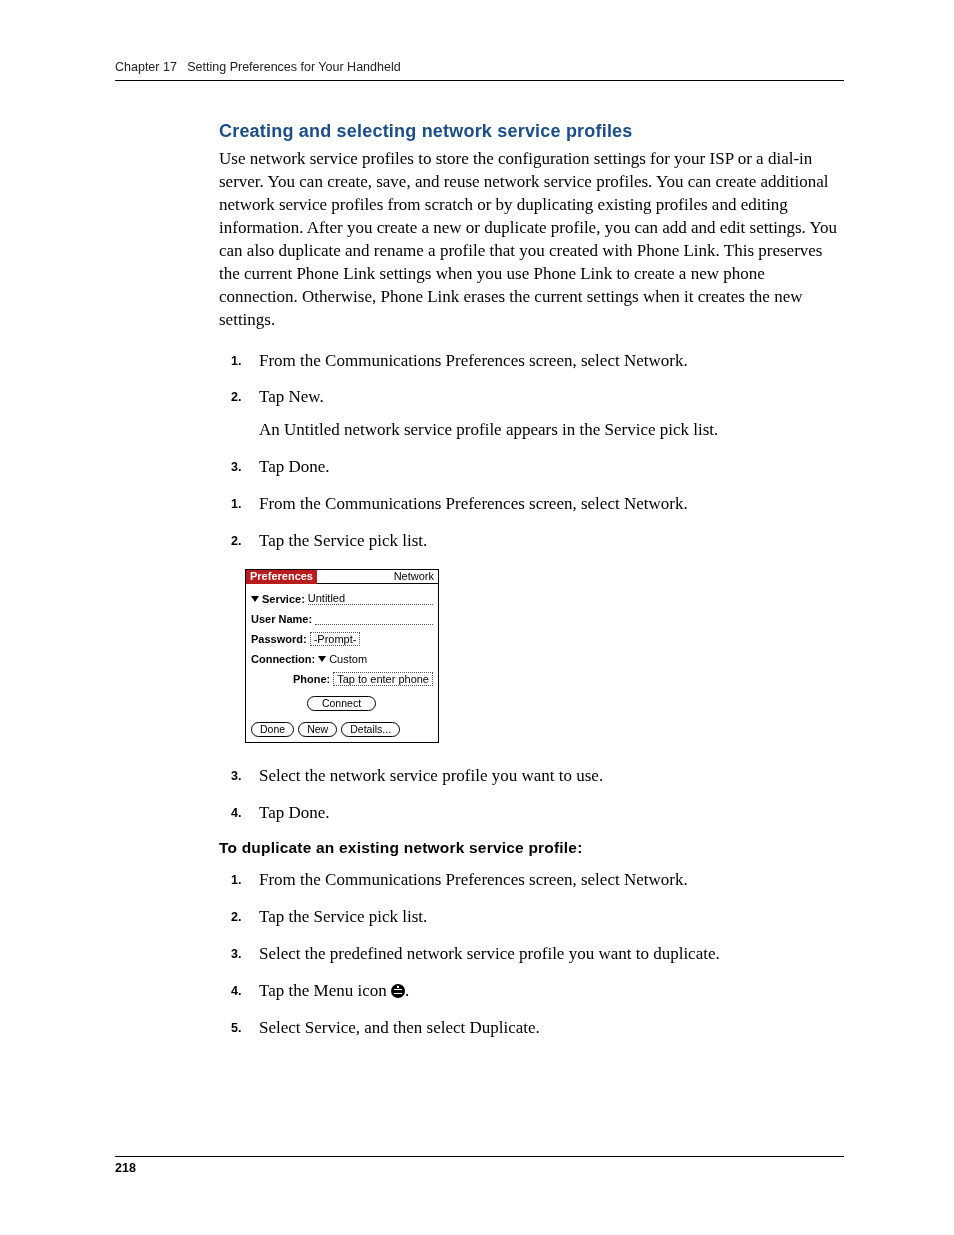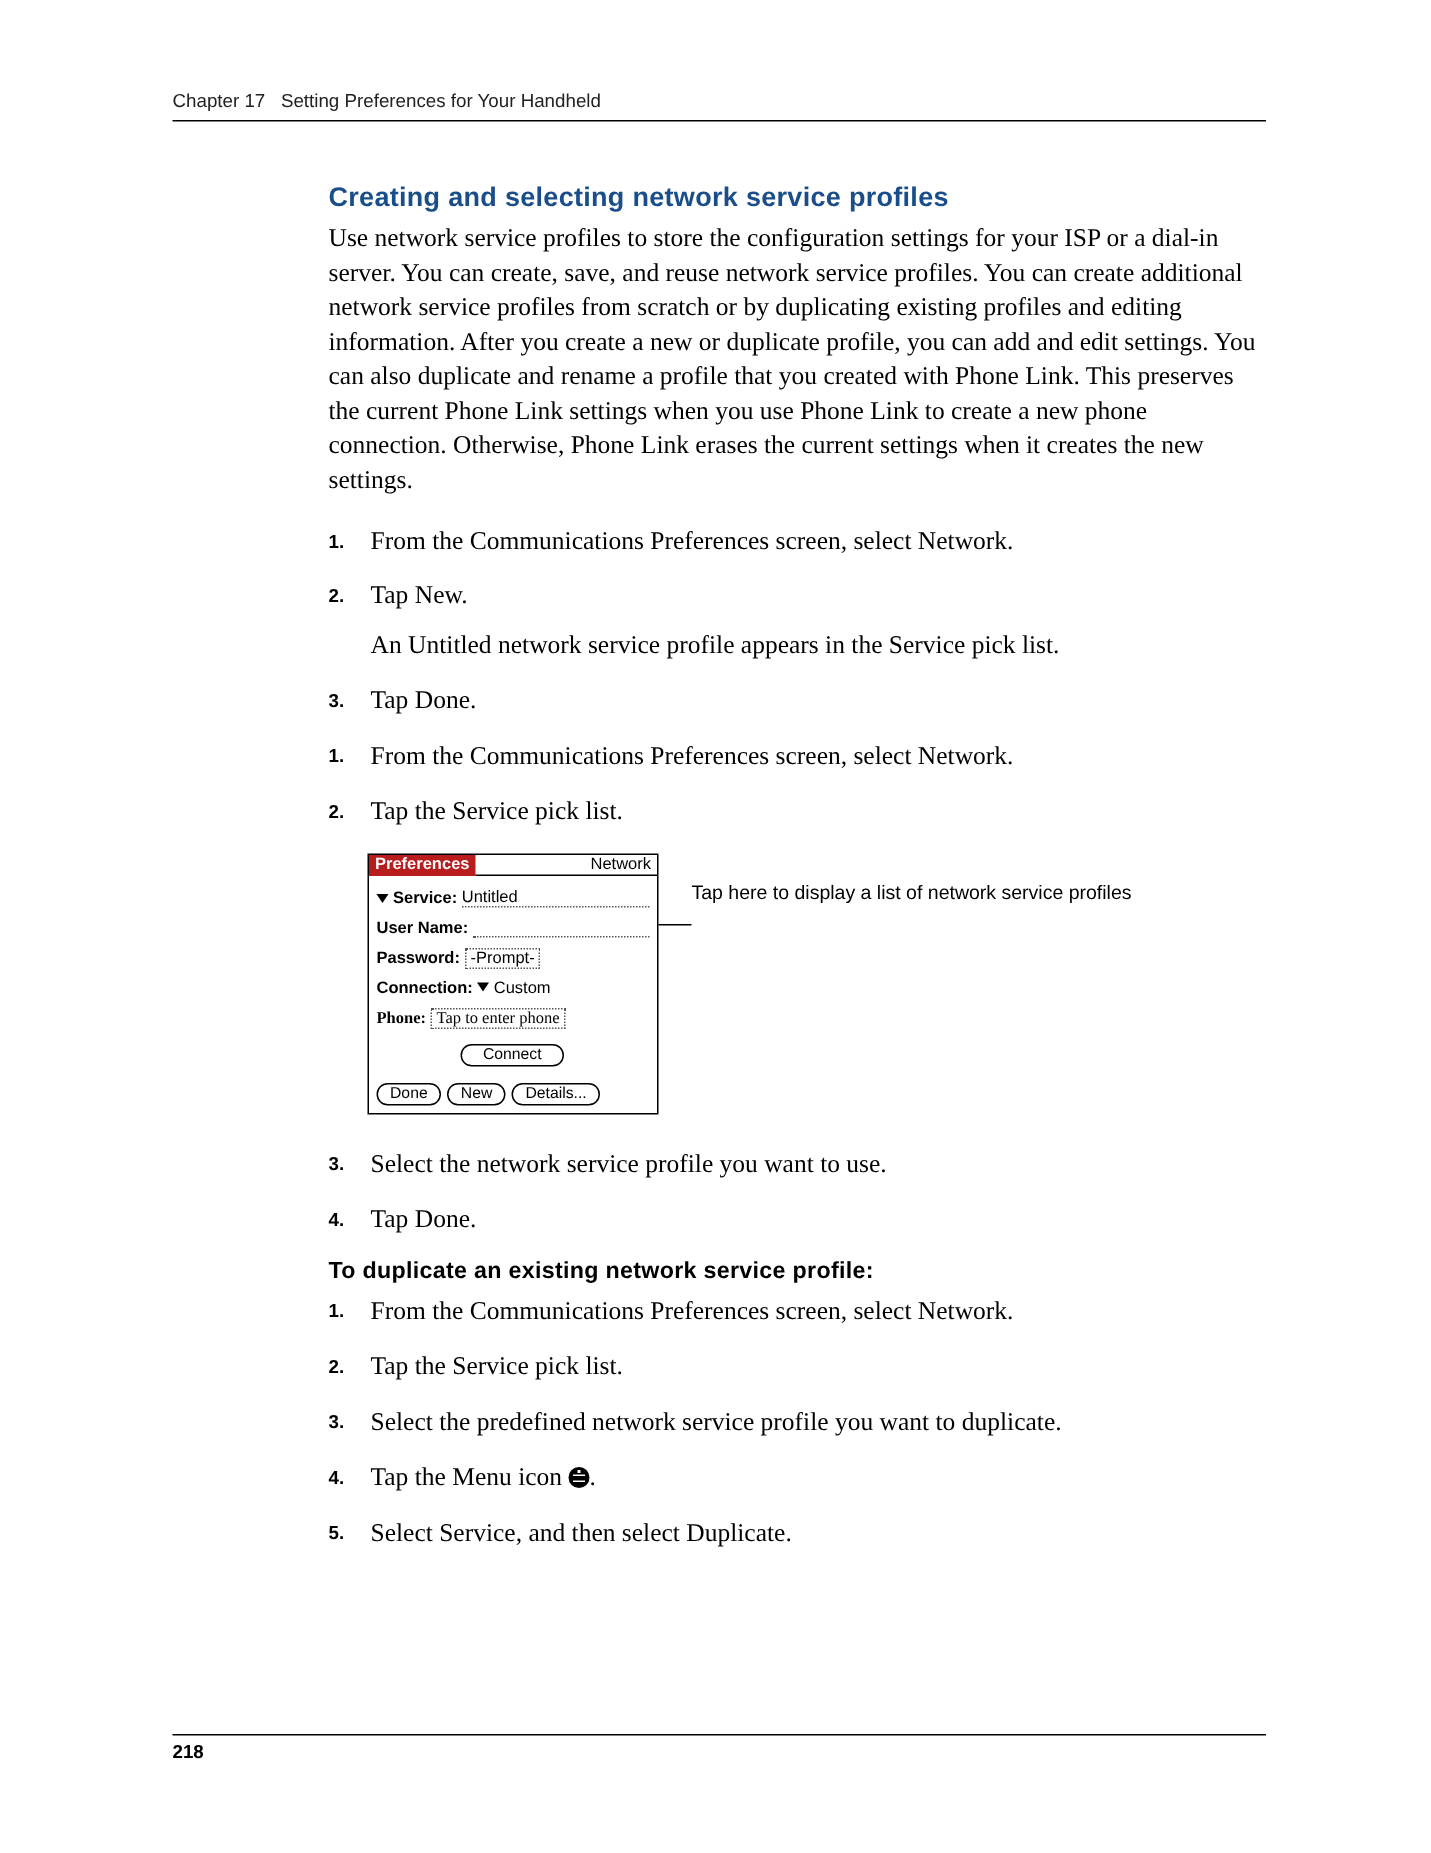--- a/index.html
+++ b/index.html
@@ -48,21 +48,21 @@
     font-family: Arial, Helvetica, sans-serif;
     font-weight: bold;
     font-size: 15.5px;
     font-stretch: condensed;
     letter-spacing: 0.2px;
     margin: 14px 0 6px 0;
   }
   ol.steps {
     list-style: none;
     padding: 0;
-    margin: 0;
+    margin: 12px;
     counter-reset: step;
   }
   ol.steps > li {
     counter-increment: step;
     position: relative;
     padding-left: 28px;
     margin: 0 0 14px 0;
   }
   ol.steps > li::before {
     content: counter(step) ".";
@@ -277,37 +277,34 @@
             <span class="val"><span class="dot-under" style="width:100%;"></span></span>
           </div>
           <div class="palm-row">
             <span class="lab">Password:</span>
             <span class="val"><span class="dot-box">-Prompt-</span></span>
           </div>
           <div class="palm-row">
             <span class="lab">Connection:</span>
             <span class="val"><span class="tri"></span><span>Custom</span></span>
           </div>
-          <div class="palm-row" style="font-family:Liberation Serif, serif;">
+          <div class="palm-row" style="justify-content:flex-end;">
             <span class="lab">Phone:</span>
             <span style="margin-left:3px;"><span class="dot-box">Tap to enter phone</span></span>
           </div>
           <div class="palm-connect">
             <span class="palm-btn" style="padding:0 14px;">Connect</span>
           </div>
         </div>
         <div class="palm-bottom">
           <span class="palm-btn">Done</span>
           <span class="palm-btn">New</span>
           <span class="palm-btn">Details...</span>
         </div>
       </div>
-      <div class="callout"><div class="callout-line"></div>
-        
-      Tap here to display a list of network service profiles</div>
     </div>
 
     <ol class="steps" start="3" style="counter-reset: step 2;">
       <li>
           <div class="step-text">Select the network service profile you want to use.</div>
         </li>
       <li>
           <div class="step-text">Tap Done.</div>
         </li>
     </ol>

